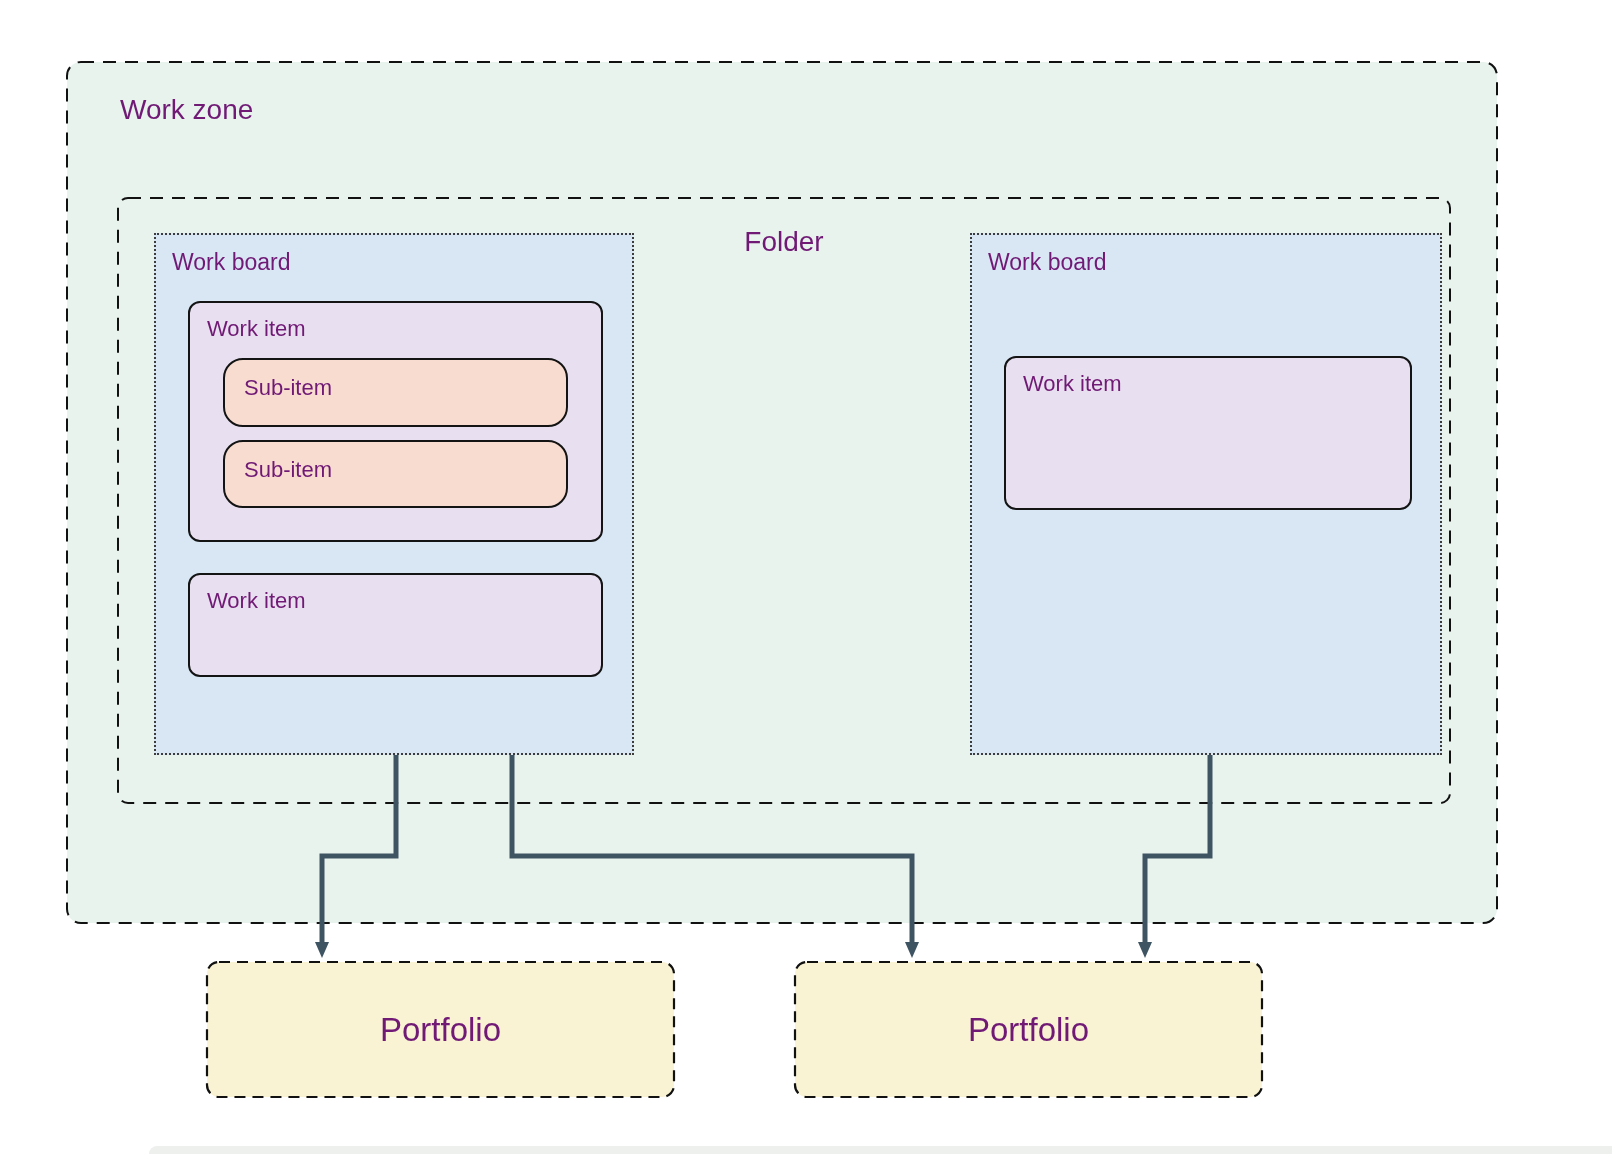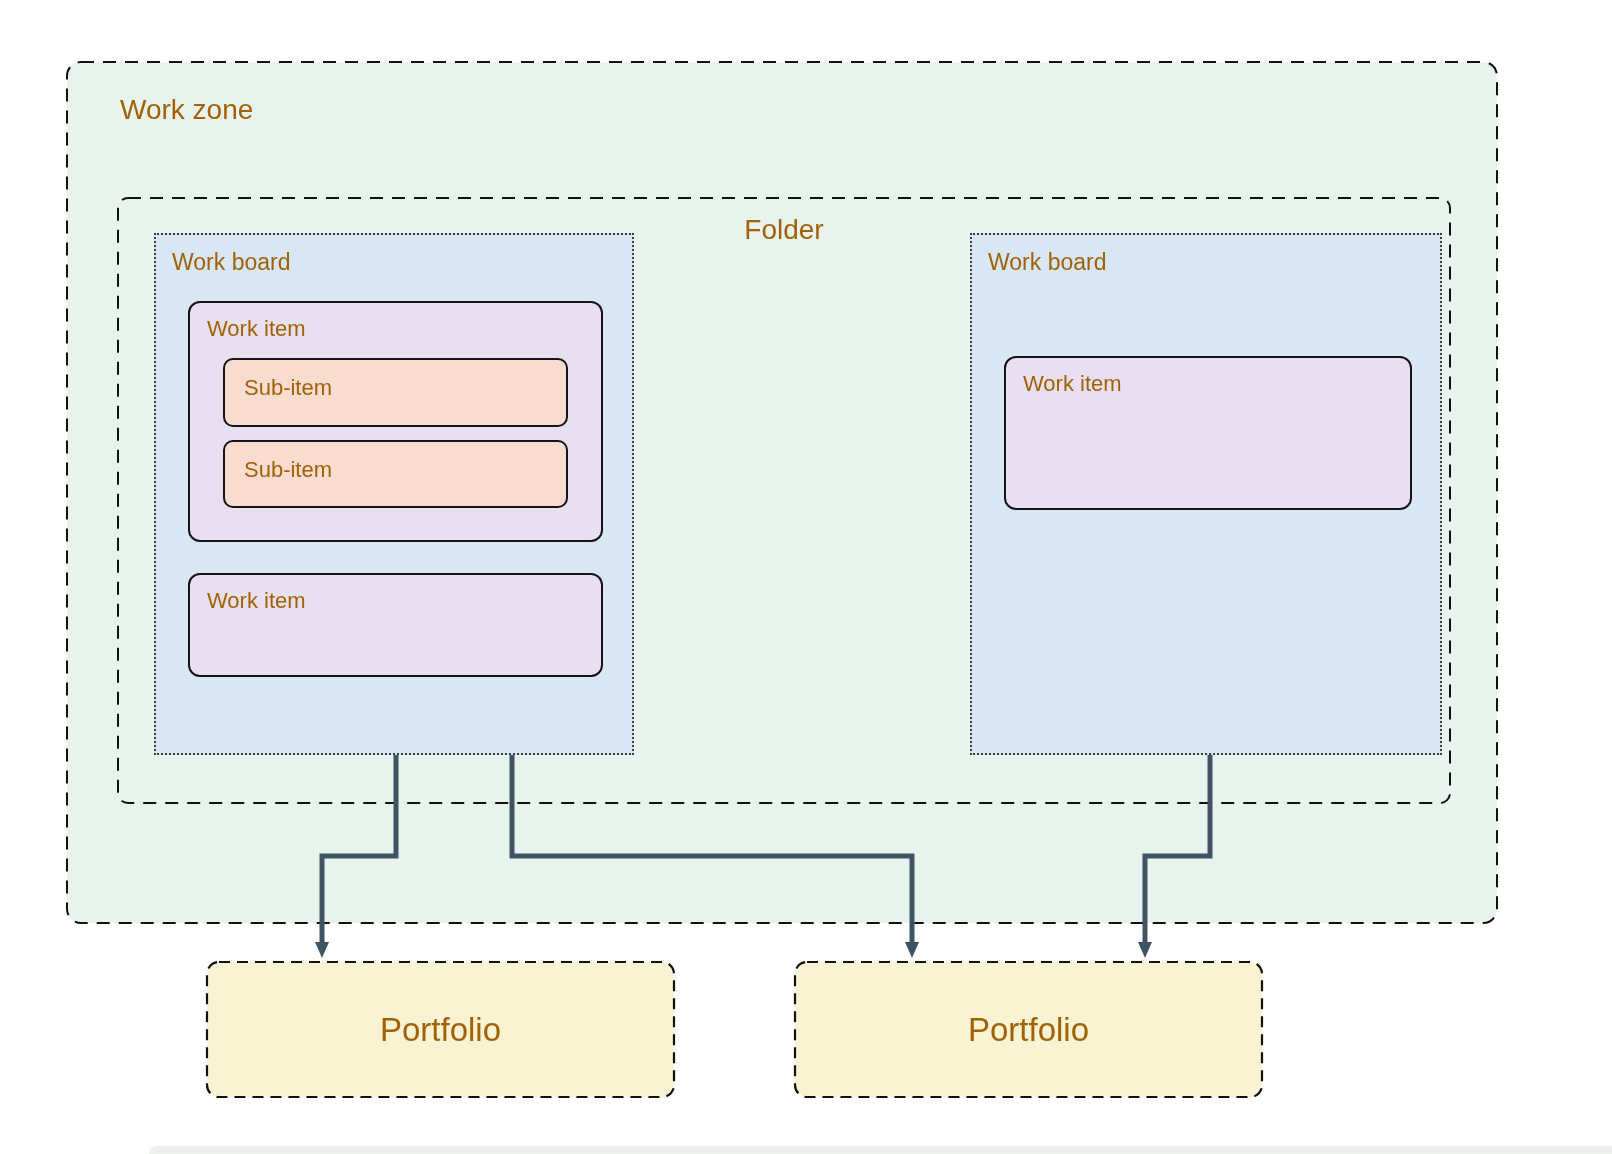--- a/index.html
+++ b/index.html
@@ -11,21 +11,21 @@
     --connector:#3e5462;
     --border:#141414;
   }
   html,body{margin:0;padding:0;background:#ffffff;}
   #canvas{
     position:relative;
     width:1612px;height:1154px;
     overflow:hidden;
     background:#ffffff;
     font-family:"Liberation Sans","DejaVu Sans",sans-serif;
-    color:#a16207;
+    color:#701a75;
   }
   #shape-layer{position:absolute;left:0;top:0;z-index:0;}
   .rect-work-zone{fill:var(--work-zone-fill);stroke:#111;stroke-width:2;}
   .rect-folder{fill:none;stroke:#111;stroke-width:2;}
   .rect-portfolio{fill:var(--portfolio-fill);stroke:#111;stroke-width:2.2;}
   .connector{fill:none;stroke:var(--connector);stroke-width:5;}
   #arrowhead path{fill:var(--connector);}
 
   .abs{position:absolute;box-sizing:border-box;}
   .layer1{z-index:1;}
@@ -42,21 +42,21 @@
   .work-item{
     background:var(--work-item-fill);
     border:2px solid var(--border);
     border-radius:12px;
     padding:13px 0 0 17px;
     font-size:22px;
   }
   .sub-item{
     background:var(--sub-item-fill);
     border:2px solid var(--border);
-    border-radius:10px;
+    border-radius:20px;
     padding:15px 13px 0 19px;
     font-size:22px;
   }
   .portfolio-label{
     font-size:33px;
     display:flex;align-items:center;justify-content:center;
     text-align:right;
   }
   .bottom-strip{
     background:#eef0ee;
@@ -83,21 +83,21 @@
 
     <rect class="rect-portfolio" x="795" y="962" width="467" height="135" rx="12" stroke-dasharray="11 7"></rect>
 
     <path class="connector" d="M396,755 L396,856 L322,856 L322,944" marker-end="url(#arrowhead)"></path>
     <path class="connector" d="M512,755 L512,856 L912,856 L912,944" marker-end="url(#arrowhead)"></path>
     <path class="connector" d="M1210,755 L1210,856 L1145,856 L1145,944" marker-end="url(#arrowhead)"></path>
   </svg>
 
   <div class="abs layer1 zone-label" style="left:120px;top:94px;">Work zone</div>
 
-  <div class="abs layer1 folder-label" style="left:784px;top:214px;">Folder</div>
+  <div class="abs layer1 folder-label" style="left:784px;top:226px;">Folder</div>
 
   <div class="abs layer1 work-board" style="left:154px;top:233px;width:480px;height:522px;">
     <span>Work board</span>
   </div>
 
   <div class="abs layer1 work-item" style="left:188px;top:301px;width:415px;height:241px;">
     <span>Work item</span>
   </div>
 
   <div class="abs layer1 sub-item" style="left:223px;top:358px;width:345px;height:69px;">

